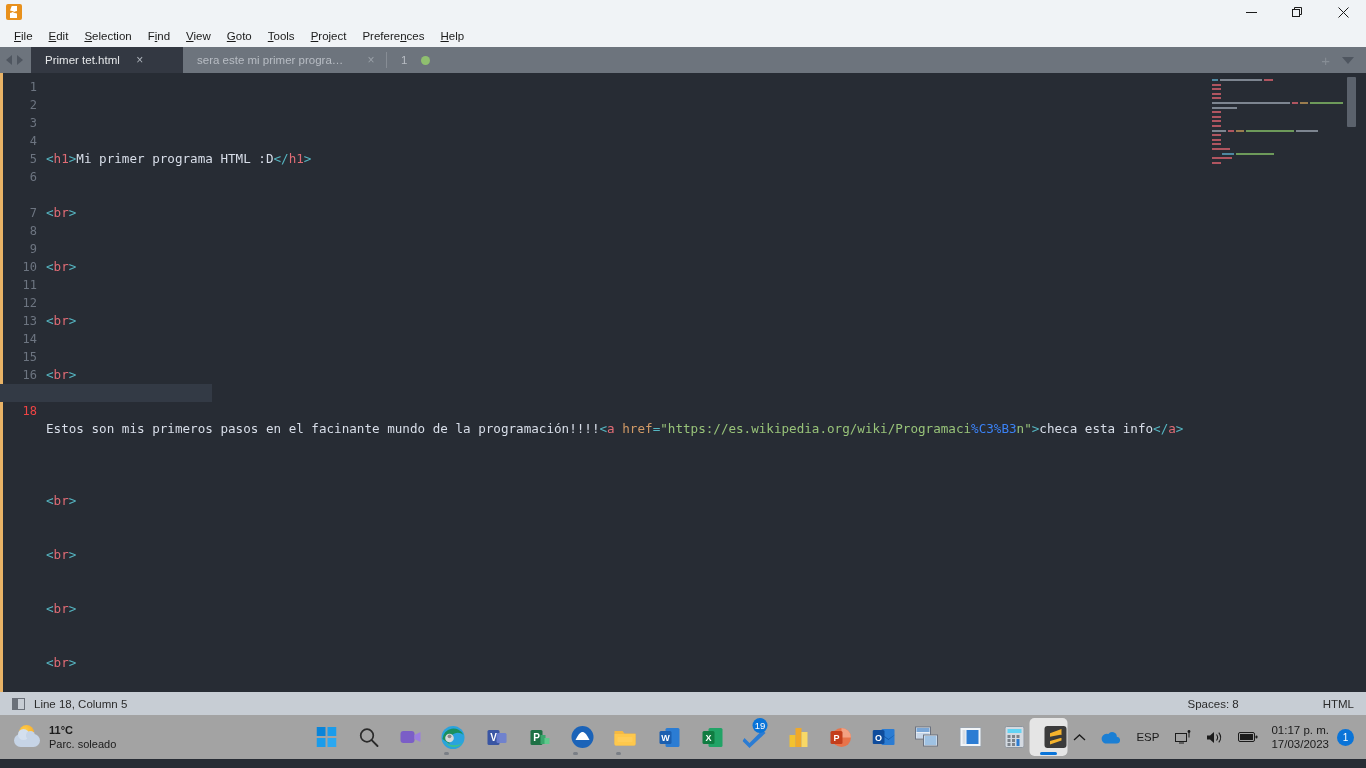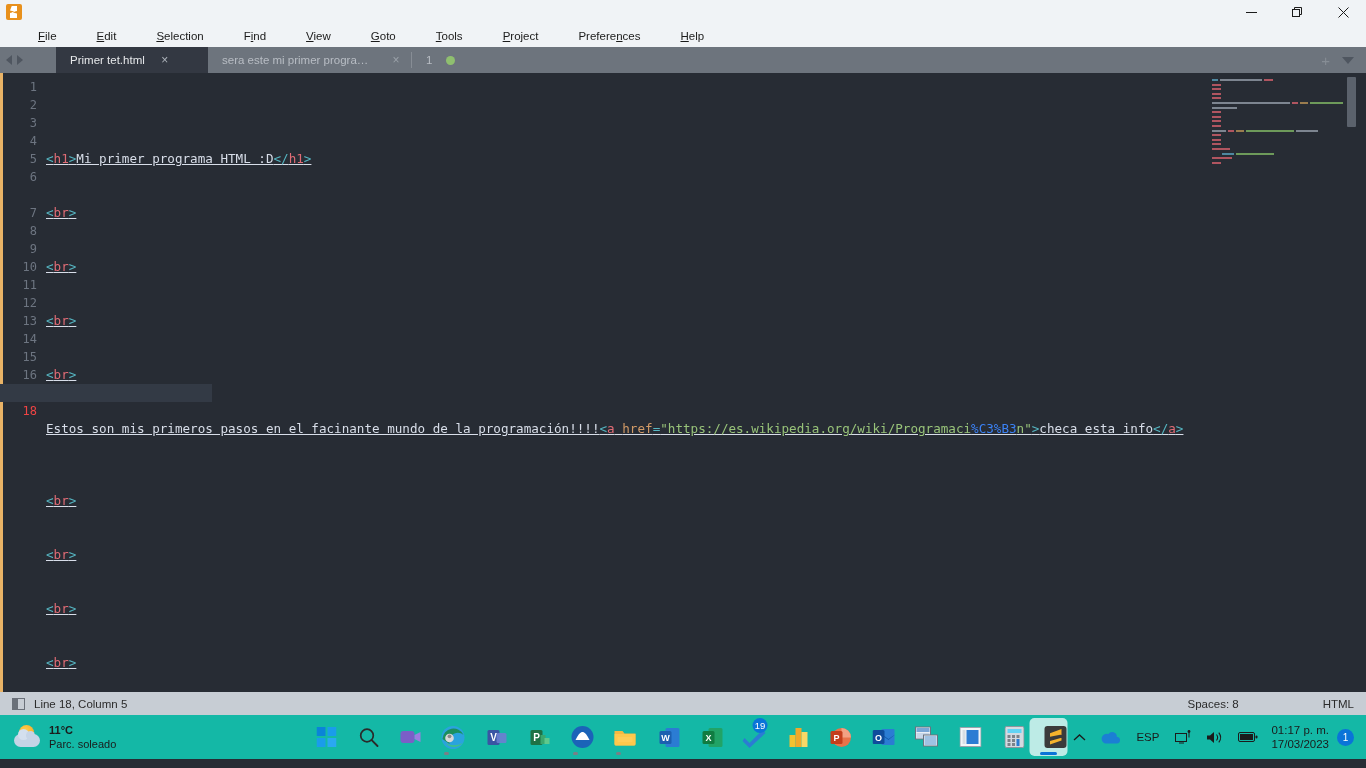--- a/index.html
+++ b/index.html
@@ -37,29 +37,27 @@
   .tb-btn svg { display:block; }
 
   
   .menubar {
     height:23px; background:#f0f3f6; display:flex; align-items:center;
     padding-left:6px;
   }
   .menu-item {
     font-size:11.5px; color:#1b1b1b; padding:3px 8px 3px 8px; white-space:nowrap;
     line-height:16px;
-    margin-left:24px;
   }
   .menu-item u { text-decoration:underline; text-underline-offset:1px; }
 
   
   .tabbar {
     height:26px; background:#6d747d; display:flex; align-items:stretch;
     position:relative;
-    gap:25px;
   }
   .tab-nav {
     display:flex; align-items:center; gap:5px; padding:0 8px 0 6px; flex:none;
   }
   .tri { width:0; height:0; }
   .tri.left  { border-top:5px solid transparent; border-bottom:5px solid transparent; border-right:6px solid #4f5660; }
   .tri.right { border-top:5px solid transparent; border-bottom:5px solid transparent; border-left:6px solid #4f5660; }
   .tabs { display:flex; align-items:stretch; flex:1; min-width:0; }
   .tab {
     display:flex; align-items:center; padding:0 10px 0 14px;
@@ -104,21 +102,21 @@
   .gutter .ln.blank { color:transparent; }
   .gutter-edge {
     position:absolute; left:0; top:0; bottom:0; width:3px; background:#e9b366;
   }
   .code {
     flex:1; padding-top:5px; position:relative; min-width:0;
     font-family:"DejaVu Sans Mono", monospace;
     font-size:12.6px; line-height:18px; color:#d8dee9; letter-spacing:0;
     white-space:pre;
   }
-  .code .line { height:18px;text-decoration:underline; }
+  .code .line { height:18px; }
   .code .line.wrap2 { height:36px; white-space:pre-wrap; }
   .active-line-bg {
     position:absolute; left:0; width:166px; height:18px; background:#333a45;
   }
   
   .t-tag   { color:#e06c75; }
   .t-brk   { color:#56b6c2; }
   .t-attr  { color:#d19a66; }
   .t-str   { color:#98c379; }
   .t-txt   { color:#d8dee9; }
@@ -147,21 +145,21 @@
   }
   .sb-icon::before{
     content:""; position:absolute; left:0; top:0; bottom:0; width:5px; background:#6a7079;
   }
   .sb-right { position:absolute; right:0; top:0; height:23px; display:flex; align-items:center; }
   .sb-right > span { padding:0 12px; }
   .sb-right .sb-spaces { margin-right:60px; }
 
   
   .taskbar {
-    height:44px; background:#14b8a6; display:flex; align-items:center;
+    height:44px; background:#a3a3a3; display:flex; align-items:center;
     position:relative;
   }
   .weather { display:flex; align-items:center; padding-left:14px; gap:9px; }
   .weather .sun {
     position:relative; width:26px; height:24px; flex:none;
   }
   .weather .sun .disc {
     position:absolute; left:5px; top:0; width:15px; height:15px; border-radius:50%;
     background:radial-gradient(circle at 40% 35%, #ffcf4d, #f6a01e);
   }

